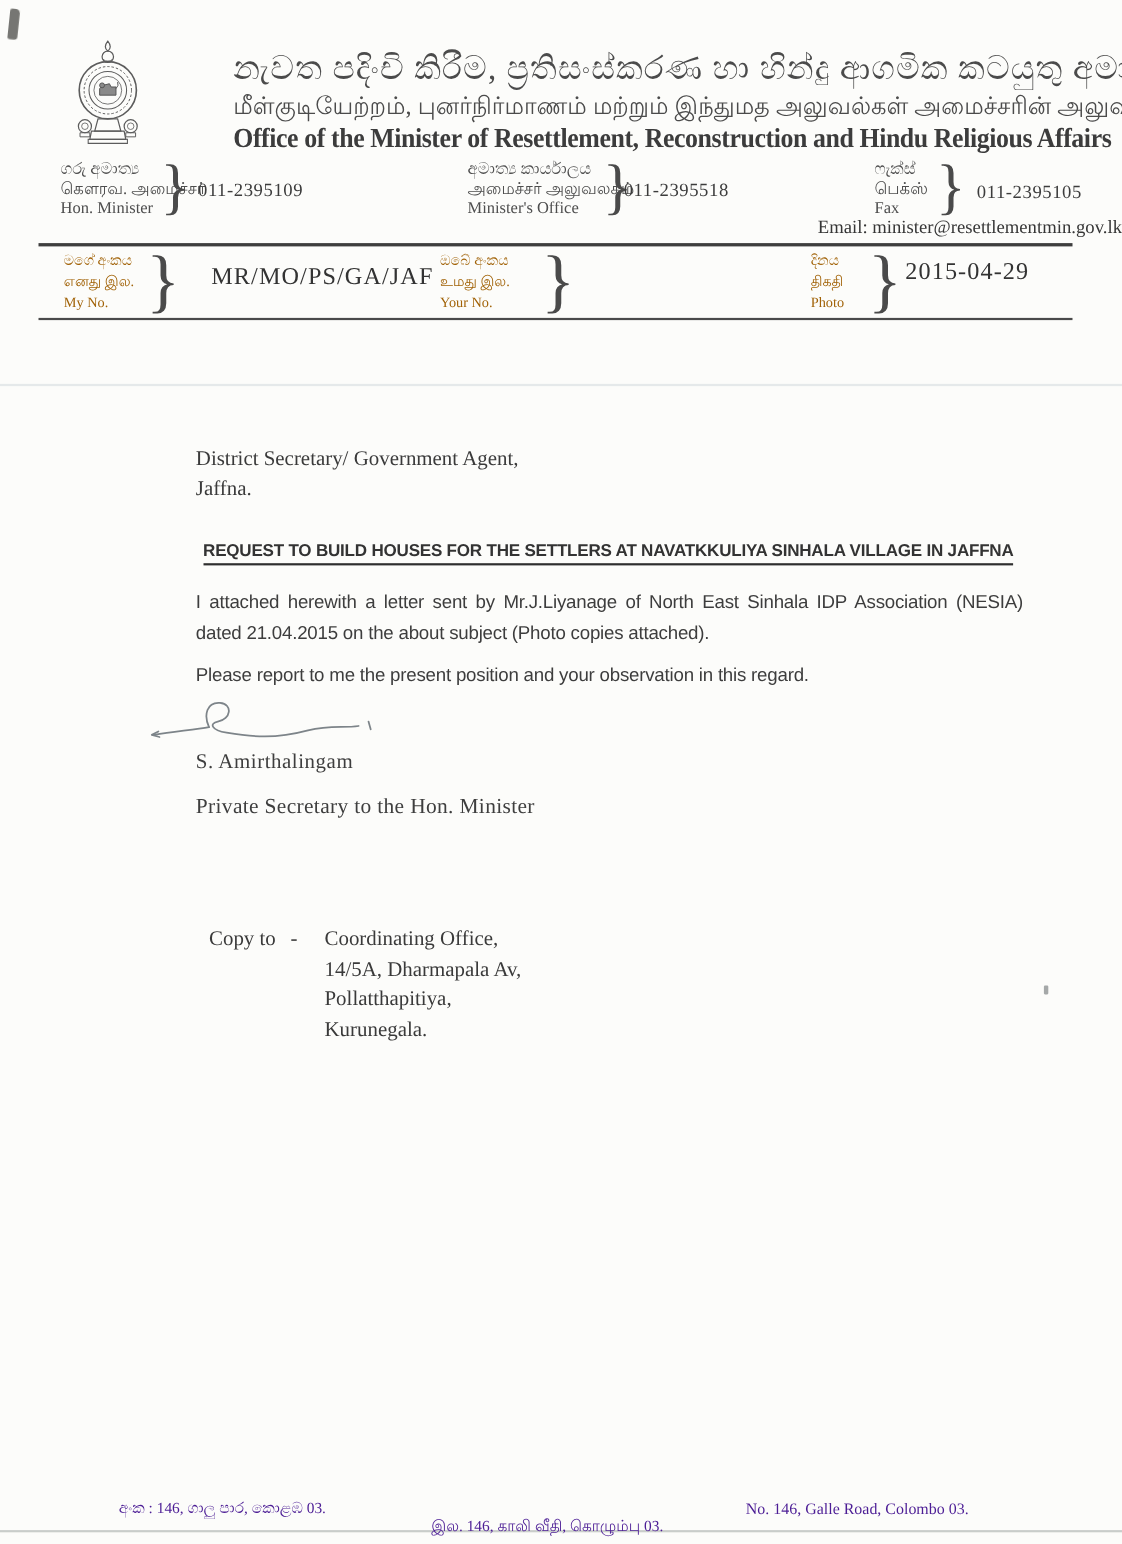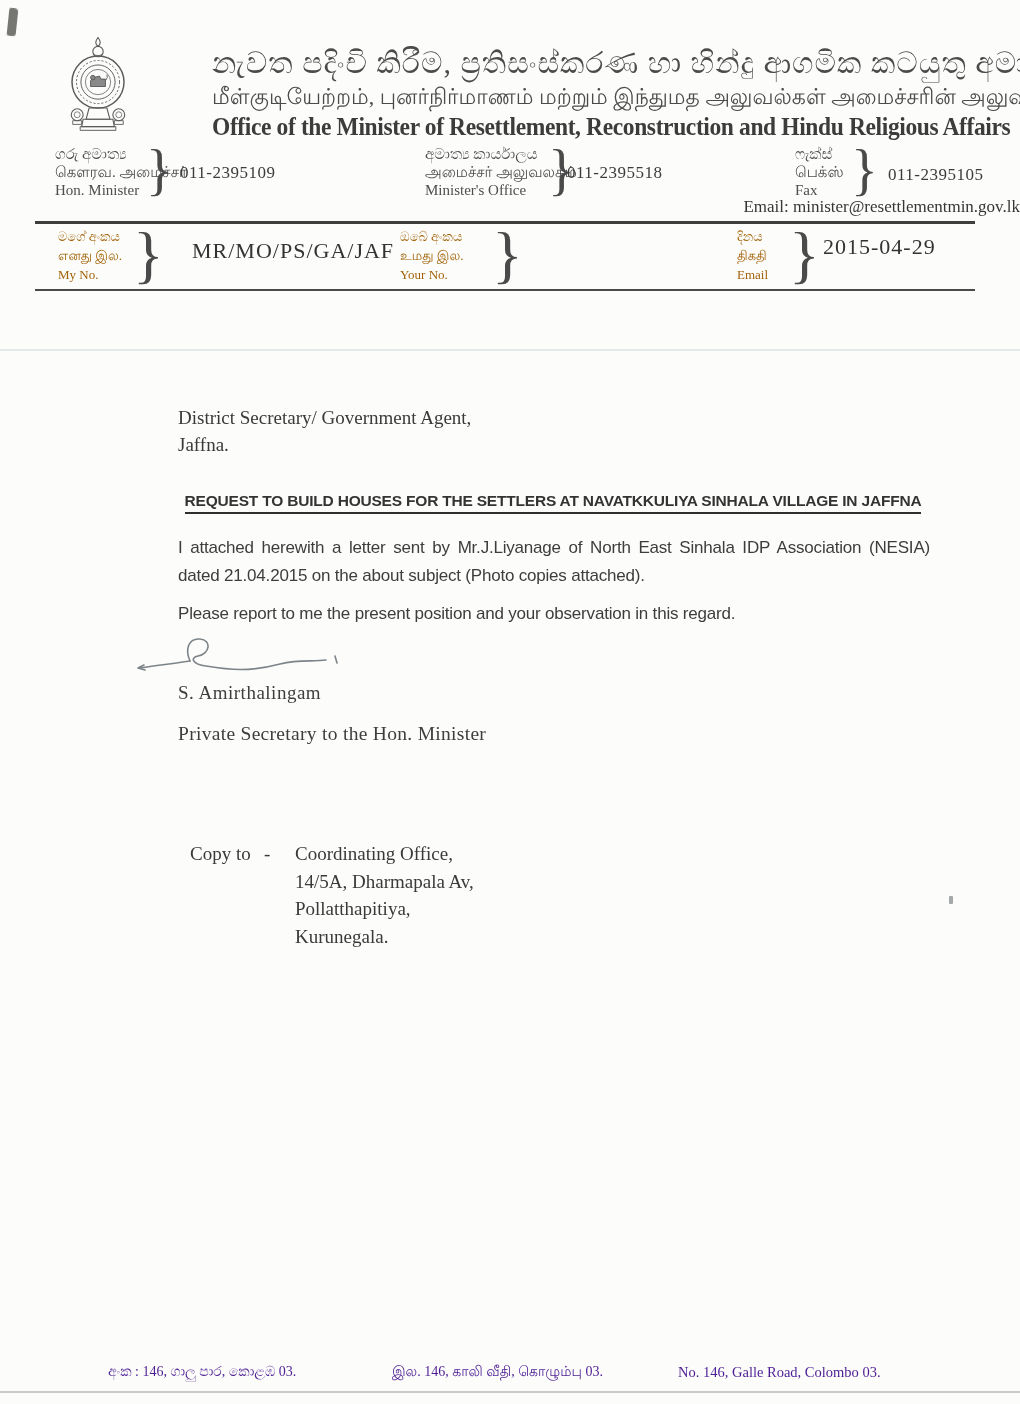--- a/index.html
+++ b/index.html
@@ -76,21 +76,21 @@
 
   .copy-block { left: 178px; top: 840px; font-size: 19px; line-height: 27.5px; color: #3a3a3a; }
   .copy-row { display: flex; margin-left: 12px; }
   .copy-label { width: 74px; }
   .copy-dash { width: 31px; }
   .copy-lines div { white-space: nowrap; }
 
   
   .footer-item { top: 1364px; font-size: 14px; color: #4c1d95; white-space: nowrap; }
   .footer-si { left: 108px; }
-  .footer-ta { left: 392px; }
+  .footer-ta { left: 392px; margin-top: 16px; }
   .footer-en { left: 678px; font-size: 14.5px; }
 </style>
 </head>
 <body>
 
 <div class="page">
 
   <div class="abs smudge"></div>
   <div class="abs speck"></div>
   <div class="abs fold-line"></div>
@@ -175,21 +175,21 @@
     <div>ඔබේ අංකය</div>
     <div>உமது இல.</div>
     <div>Your No.</div>
   </div>
   <div class="abs brace brace-lg" style="left:492px; top:223px;">}</div>
   <div class="abs ref-value" style="left:540px; top:238px;"></div>
 
   <div class="abs ref-label" style="left:737px; top:227px;">
     <div>දිනය</div>
     <div>திகதி</div>
-    <div>Email</div>
+    <div>Photo</div>
   </div>
   <div class="abs brace brace-lg" style="left:789px; top:223px;">}</div>
   <div class="abs ref-value" style="left:823px; top:234px;">2015-04-29</div>
 
   <div class="abs rule2"></div>
 
   <div class="abs recipient">
     <div>District Secretary/ Government Agent,</div>
     <div>Jaffna.</div>
   </div>

